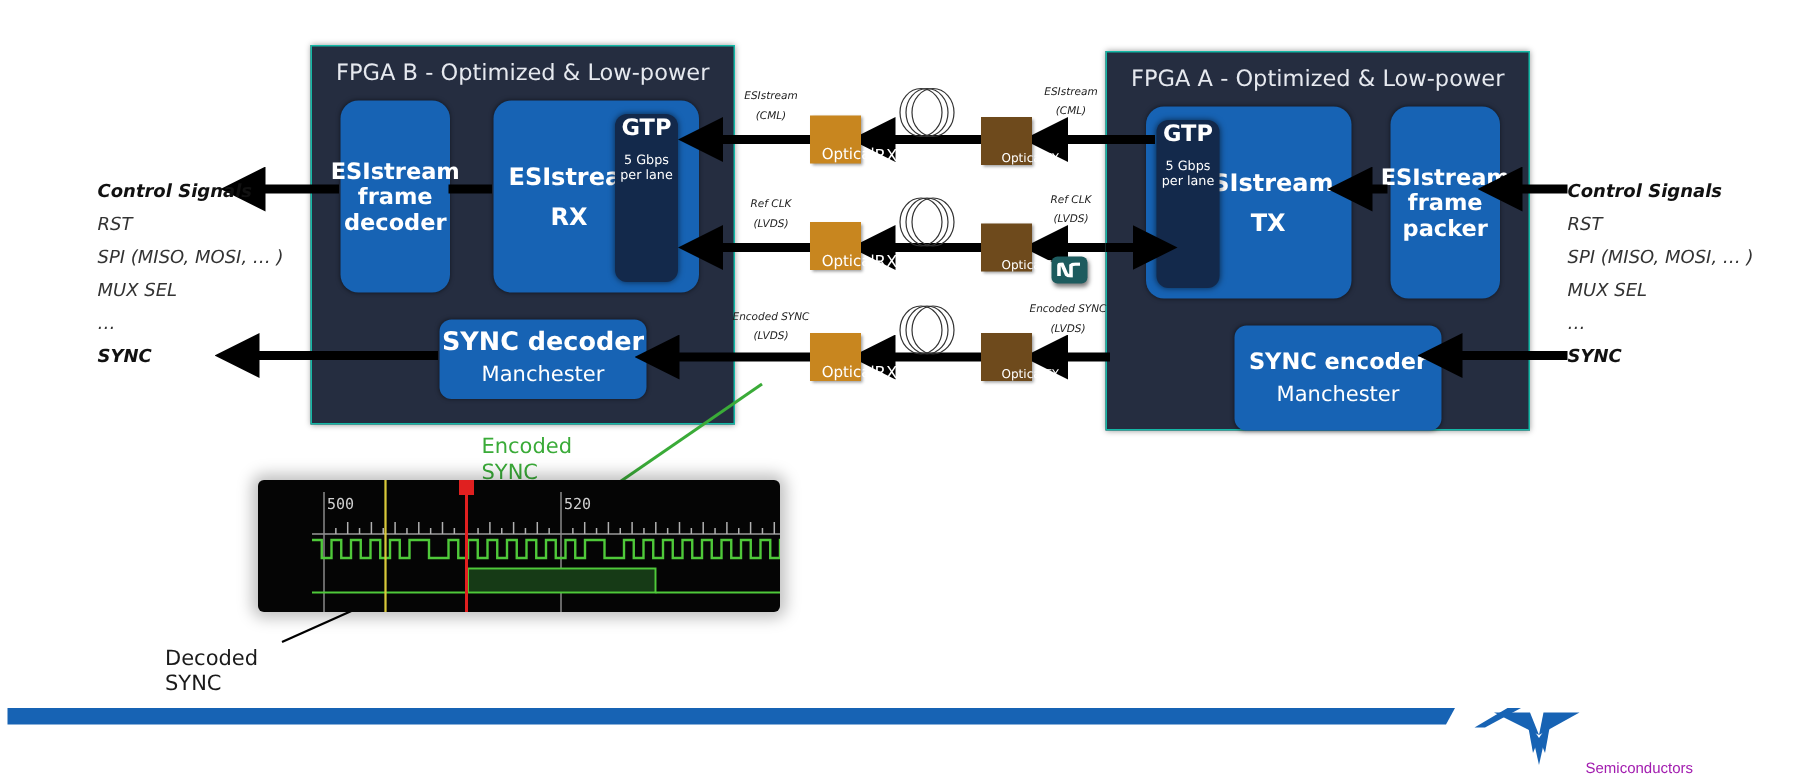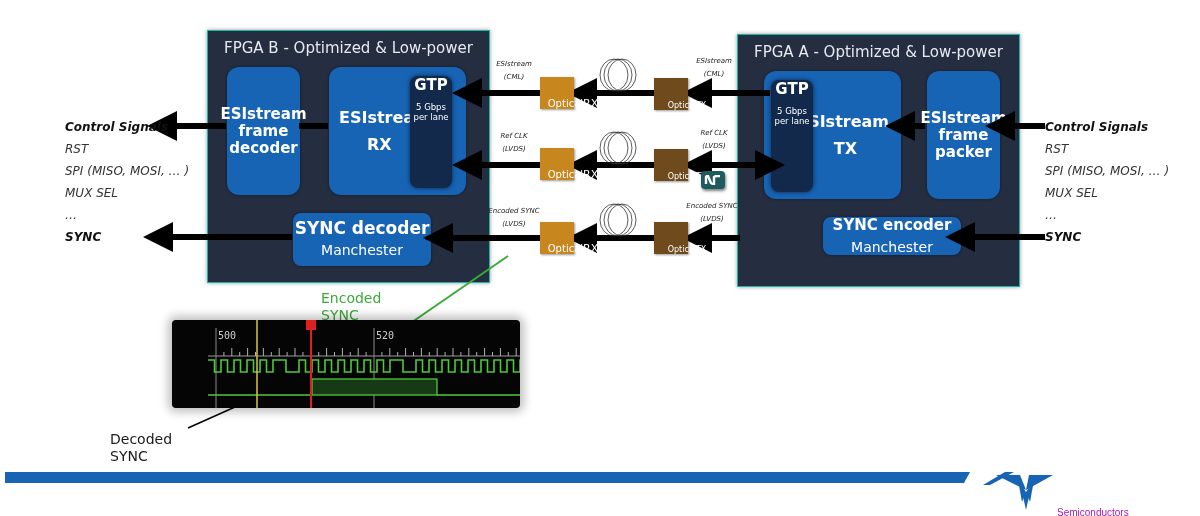--- a/index.html
+++ b/index.html
@@ -67,21 +67,21 @@
     <div class="gtp-title">GTP</div>
     <div class="gtp-sub"><span>5 Gbps</span><br><span>per lane</span></div>
   </div>
 
   <div class="abs blk" style="left:189px;top:36px;width:73px;height:128px;">
     <div class="blk-title">ESIstream</div>
     <div class="blk-title">frame</div>
     <div class="blk-title">packer</div>
   </div>
 
-  <div class="abs blk" style="left:85px;top:182px;width:138px;height:38px;border-radius:8px;">
+  <div class="abs blk" style="left:85px;top:182px;width:138px;height:70px;border-radius:8px;">
     <div class="blk-title" style="font-size:15px;">SYNC encoder</div>
     <div class="blk-sub">Manchester</div>
   </div>
 </div>
 
 <svg class="abs" width="1200" height="516" style="left:0;top:0;pointer-events:none;">
   <defs>
     <marker id="ah" markerWidth="5" markerHeight="5" refX="2.5" refY="2.5" orient="auto" markerUnits="strokeWidth">
       <path d="M0,0 L5,2.5 L0,5 Z" fill="#000"></path>
     </marker>

